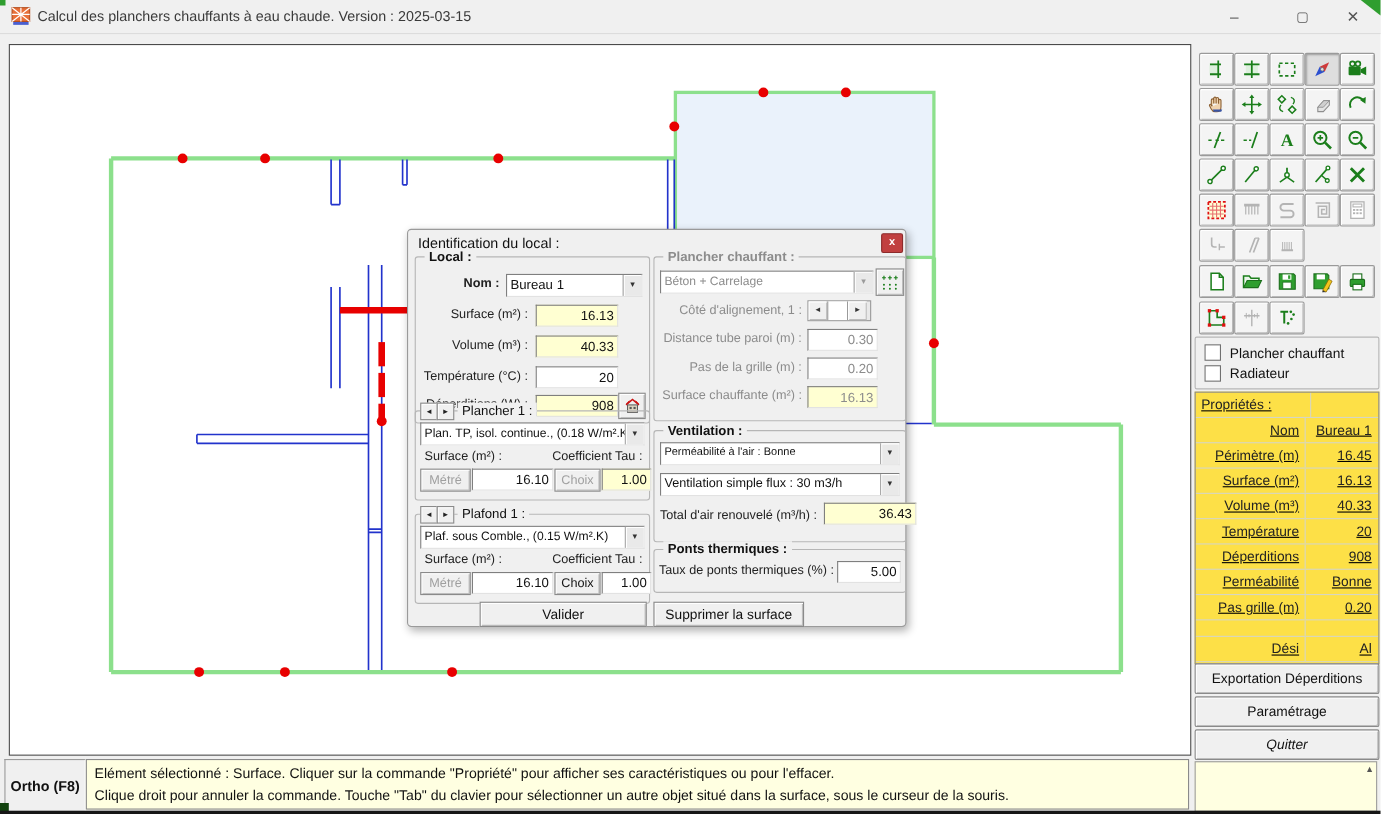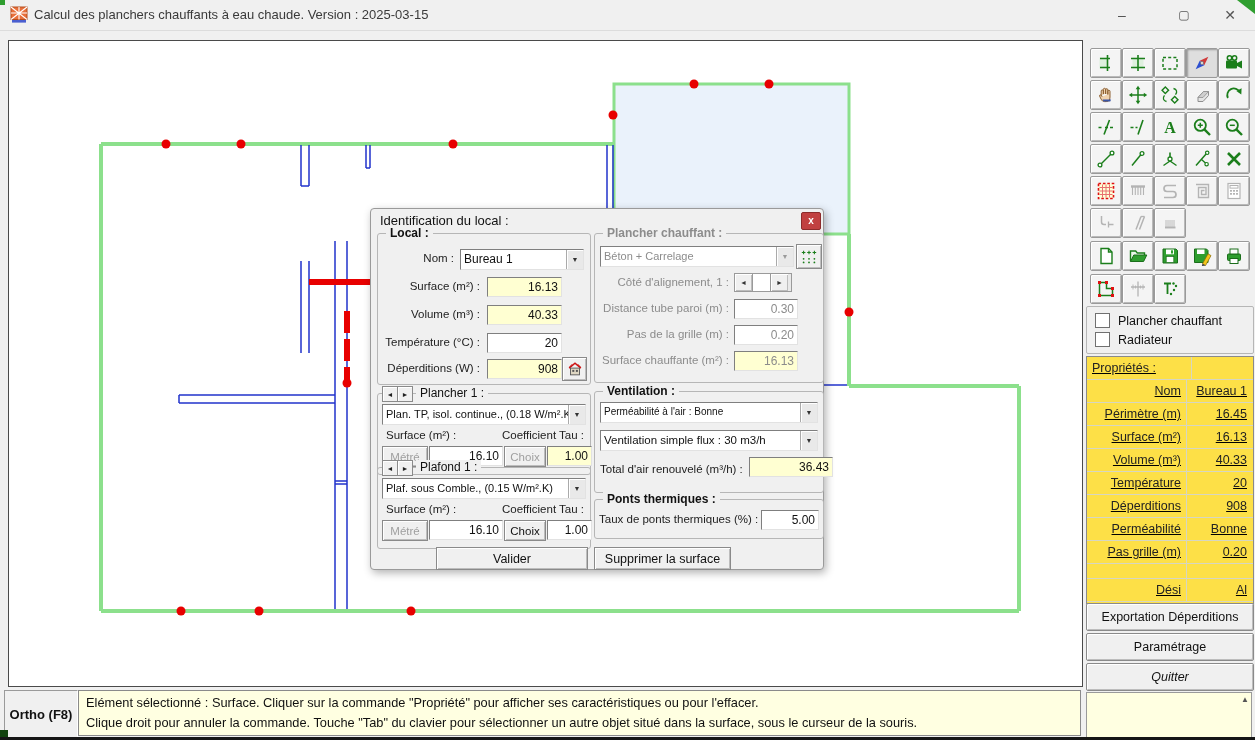--- a/index.html
+++ b/index.html
@@ -143,21 +143,21 @@
     </g>
   </svg>
 </div>
 
 <div class="abs" id="dialog">
   <div class="abs" id="dialog-title">Identification du local :</div>
   <div class="abs" id="dialog-close">x</div>
 
   <div class="grp" style="left:6px;top:24px;width:212px;height:150px;">
     <div class="legend b">Local :</div>
-    <div class="lbl r" style="left:2px;top:18px;width:74px;">Nom :</div>
+    <div class="lbl r" style="left:2px;top:18px;width:74px;font-weight:bold;">Nom :</div>
     <div class="combo" style="left:82px;top:15px;width:122px;">
       <span class="txt" style="font-size:12px;">Bureau 1</span>
       <span class="arr">▼</span>
     </div>
     <div class="lbl r" style="left:2px;top:46px;width:100px;">Surface (m²) :</div>
     <div class="fld yellow" style="left:109px;top:43px;width:67px;">16.13</div>
     <div class="lbl r" style="left:2px;top:74px;width:100px;">Volume (m³) :</div>
     <div class="fld yellow" style="left:109px;top:71px;width:67px;">40.33</div>
     <div class="lbl r" style="left:2px;top:102px;width:100px;">Température (°C) :</div>
     <div class="fld" style="left:109px;top:99px;width:67px;">20</div>
@@ -167,21 +167,21 @@
       <svg width="18" height="18" viewBox="0 0 20 20">
         <path d="M4 8c1-2 2-2.6 3-3M16 8c-1-2-2-2.6-3-3" stroke="#cc1111" fill="none" stroke-width="1"></path>
         <path d="M3.5 9L10 3.5 16.5 9" fill="none" stroke="#cc1111" stroke-width="1.6"></path>
         <rect x="5" y="9" width="10" height="7.5" fill="#ded6c2" stroke="#555" stroke-width="1"></rect>
         <rect x="7" y="11" width="2.2" height="2.2" fill="#555"></rect>
           <rect x="11" y="11" width="2.2" height="2.2" fill="#555"></rect>
       </svg>
     </div>
   </div>
 
-  <div class="grp" style="left:6px;top:184px;width:212px;height:80px;">
+  <div class="grp" style="left:6px;top:164px;width:212px;height:80px;">
     <div class="navbtn" style="left:4px;top:-8px;">◄</div>
     <div class="navbtn" style="left:19px;top:-8px;">►</div>
     <div class="legend" style="left:38px;">Plancher 1 :</div>
     <div class="combo" style="left:4px;top:10px;width:202px;">
       <span class="txt">Plan. TP, isol. continue., (0.18 W/m².K)</span>
       <span class="arr">▼</span>
     </div>
     <div class="lbl" style="left:8px;top:35px;">Surface (m²) :</div>
     <div class="lbl" style="right:6px;top:35px;">Coefficient Tau :</div>
     <div class="btn dis" style="left:4px;top:52px;width:44px;height:19px;font-size:11.5px;">Métré</div>

